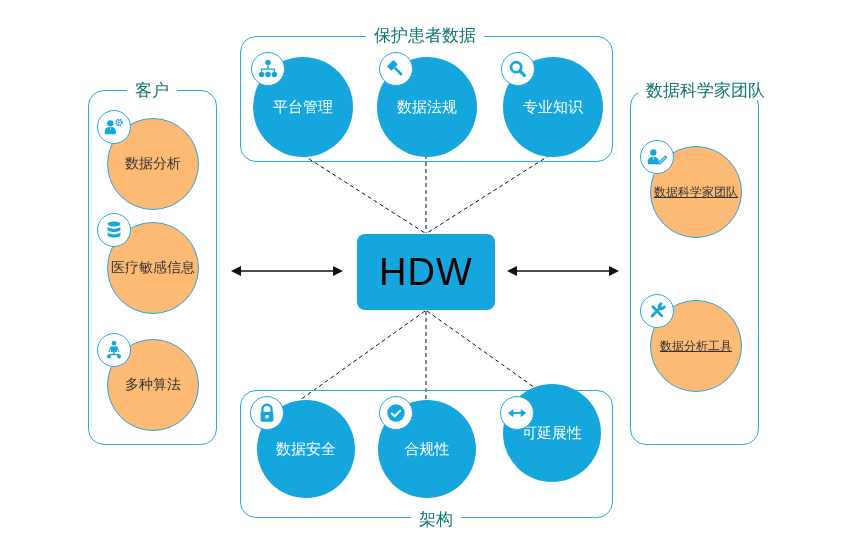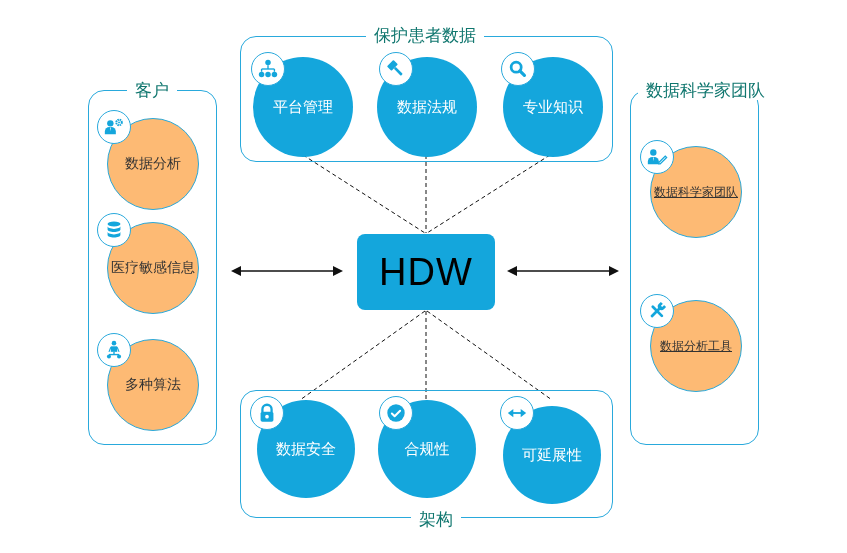--- a/index.html
+++ b/index.html
@@ -95,21 +95,21 @@
 <div class="circle filled" style="left:378px;top:400px;width:98px;height:98px;">
   <span>合规性</span>
 </div>
 <div class="badge" style="left:379px;top:396px;">
   <svg viewBox="0 0 24 24">
       <circle cx="12" cy="12" r="9.5" fill="#14a6dc"></circle>
       <path d="M7.5 12.5l3 3 6-6" fill="none" stroke="#fff" stroke-width="2.2" stroke-linecap="round" stroke-linejoin="round"></path>
     </svg>
 </div>
 
-<div class="circle filled" style="left:503px;top:406px;width:98px;height:98px;">
+<div class="circle filled" style="left:503px;top:384px;width:98px;height:98px;">
   <span>可延展性</span>
 </div>
 <div class="badge" style="left:500px;top:396px;">
   <svg viewBox="0 0 24 24">
       <line x1="6" y1="12" x2="18" y2="12" stroke="#14a6dc" stroke-width="2"></line>
       <path d="M2 12l6-4.5v9z" fill="#14a6dc"></path>
       <path d="M22 12l-6-4.5v9z" fill="#14a6dc"></path>
     </svg>
 </div>
 

